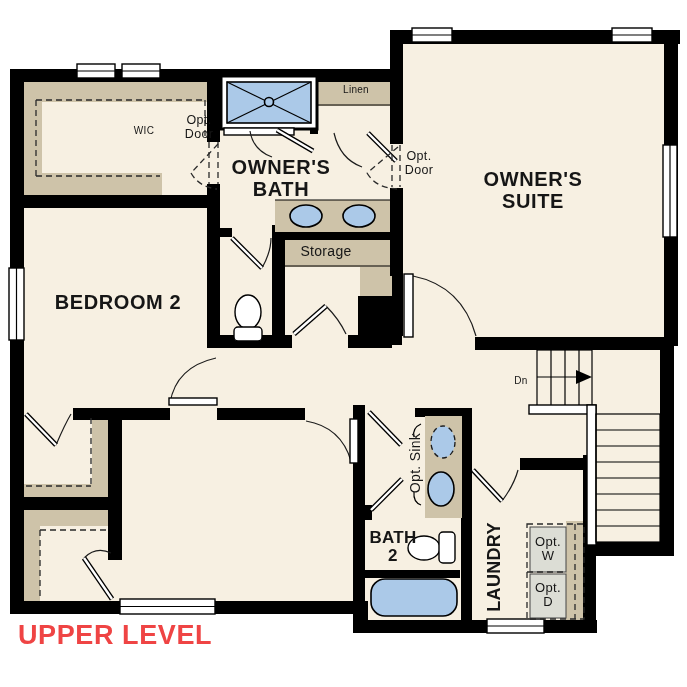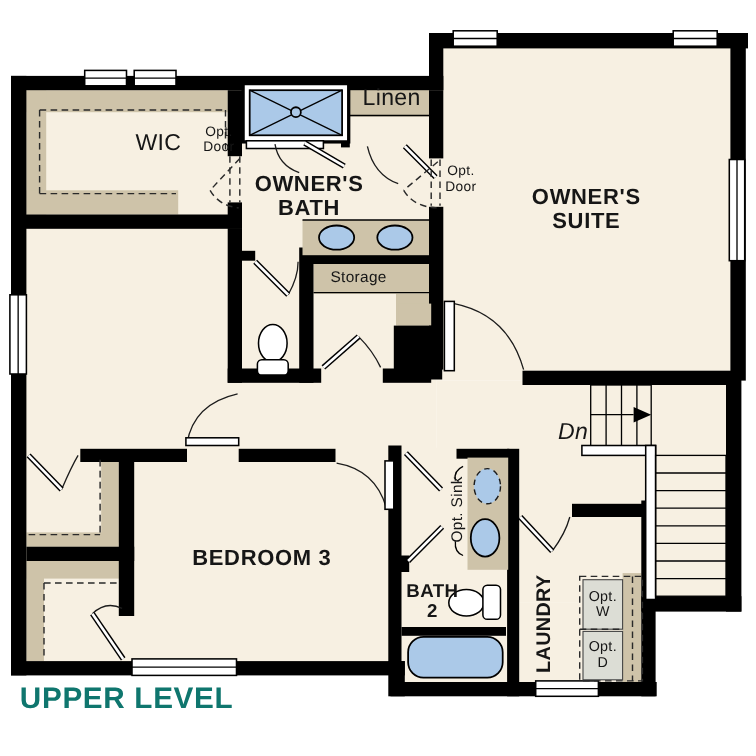--- a/index.html
+++ b/index.html
@@ -20,24 +20,24 @@
   .arc{fill:none;stroke:#1c1c1c;stroke-width:1.2;}
   .dash{fill:none;stroke:#2a2a2a;stroke-width:1.3;stroke-dasharray:6 4;}
   .dashb{fill:var(--fixture-blue);stroke:#1c1c1c;stroke-width:1.3;stroke-dasharray:5 4;}
   .leaf line:first-child{stroke:#000;stroke-width:5;}
   .leaf line:last-child{stroke:#fff;stroke-width:2.4;}
   .lbl{position:absolute;transform:translate(-50%,-50%);color:#161616;
        text-align:center;line-height:1.08;white-space:pre-line;letter-spacing:.3px;}
   .rot{transform:translate(-50%,-50%) rotate(-90deg);white-space:nowrap;}
   .b{font-weight:bold;}
   .s12{font-size:12.5px;} .s13{font-size:13px;} .s14{font-size:14px;}
-  .s15{font-size:21px;} .s17{font-size:17px;} .s18{font-size:18px;}
+  .s15{font-size:10px;} .s17{font-size:17px;} .s18{font-size:18px;}
   .s20{font-size:20px;letter-spacing:.6px;}
   .title{position:absolute;left:18px;top:621px;font-weight:bold;font-size:27px;
-         color:#0f766e;letter-spacing:.6px;transform:none;text-align:left;}
+         color:#ef4444;letter-spacing:.6px;transform:none;text-align:left;}
 </style>
 </head>
 <body>
 
 <div id="stage">
 <svg width="687" height="687" viewBox="0 0 687 687">
 
   <g>
     <rect class="floor" x="17" y="75" width="380" height="532"></rect>
     <rect class="floor" x="397" y="37" width="276" height="309"></rect>
@@ -309,23 +309,23 @@
   <div class="lbl s15" style="left:144px;top:131px;">WIC</div>
   <div class="lbl s12" style="left:199px;top:127px;">Opt.
 Door</div>
   <div class="lbl s20 b" style="left:281px;top:179px;">OWNER'S
 BATH</div>
   <div class="lbl s15" style="left:356px;top:90px;">Linen</div>
   <div class="lbl s12" style="left:419px;top:163px;">Opt.
 Door</div>
   <div class="lbl s20 b" style="left:533px;top:191px;">OWNER'S
 SUITE</div>
+  <div class="lbl s20 b" style="left:118px;top:303px;">BEDROOM 2</div>
   <div class="lbl s14" style="left:326px;top:252px;">Storage</div>
-  <div class="lbl s15" style="left:521px;top:393px;font-style:italic;">Dn</div>
-  <div class="lbl s20 b" style="left:238px;top:508px;">BEDROOM 3</div>
+  <div class="lbl s15" style="left:521px;top:381px;">Dn</div>
   <div class="lbl rot s14" style="left:416px;top:463px;">Opt. Sink</div>
   <div class="lbl s17 b" style="left:393px;top:547px;">BATH
 2</div>
   <div class="lbl rot s18 b" style="left:495px;top:567px;">LAUNDRY</div>
   <div class="lbl s13" style="left:548px;top:549px;">Opt.
 W</div>
   <div class="lbl s13" style="left:548px;top:595px;">Opt.
 D</div>
   <div class="lbl title">UPPER LEVEL</div>
 </div>

